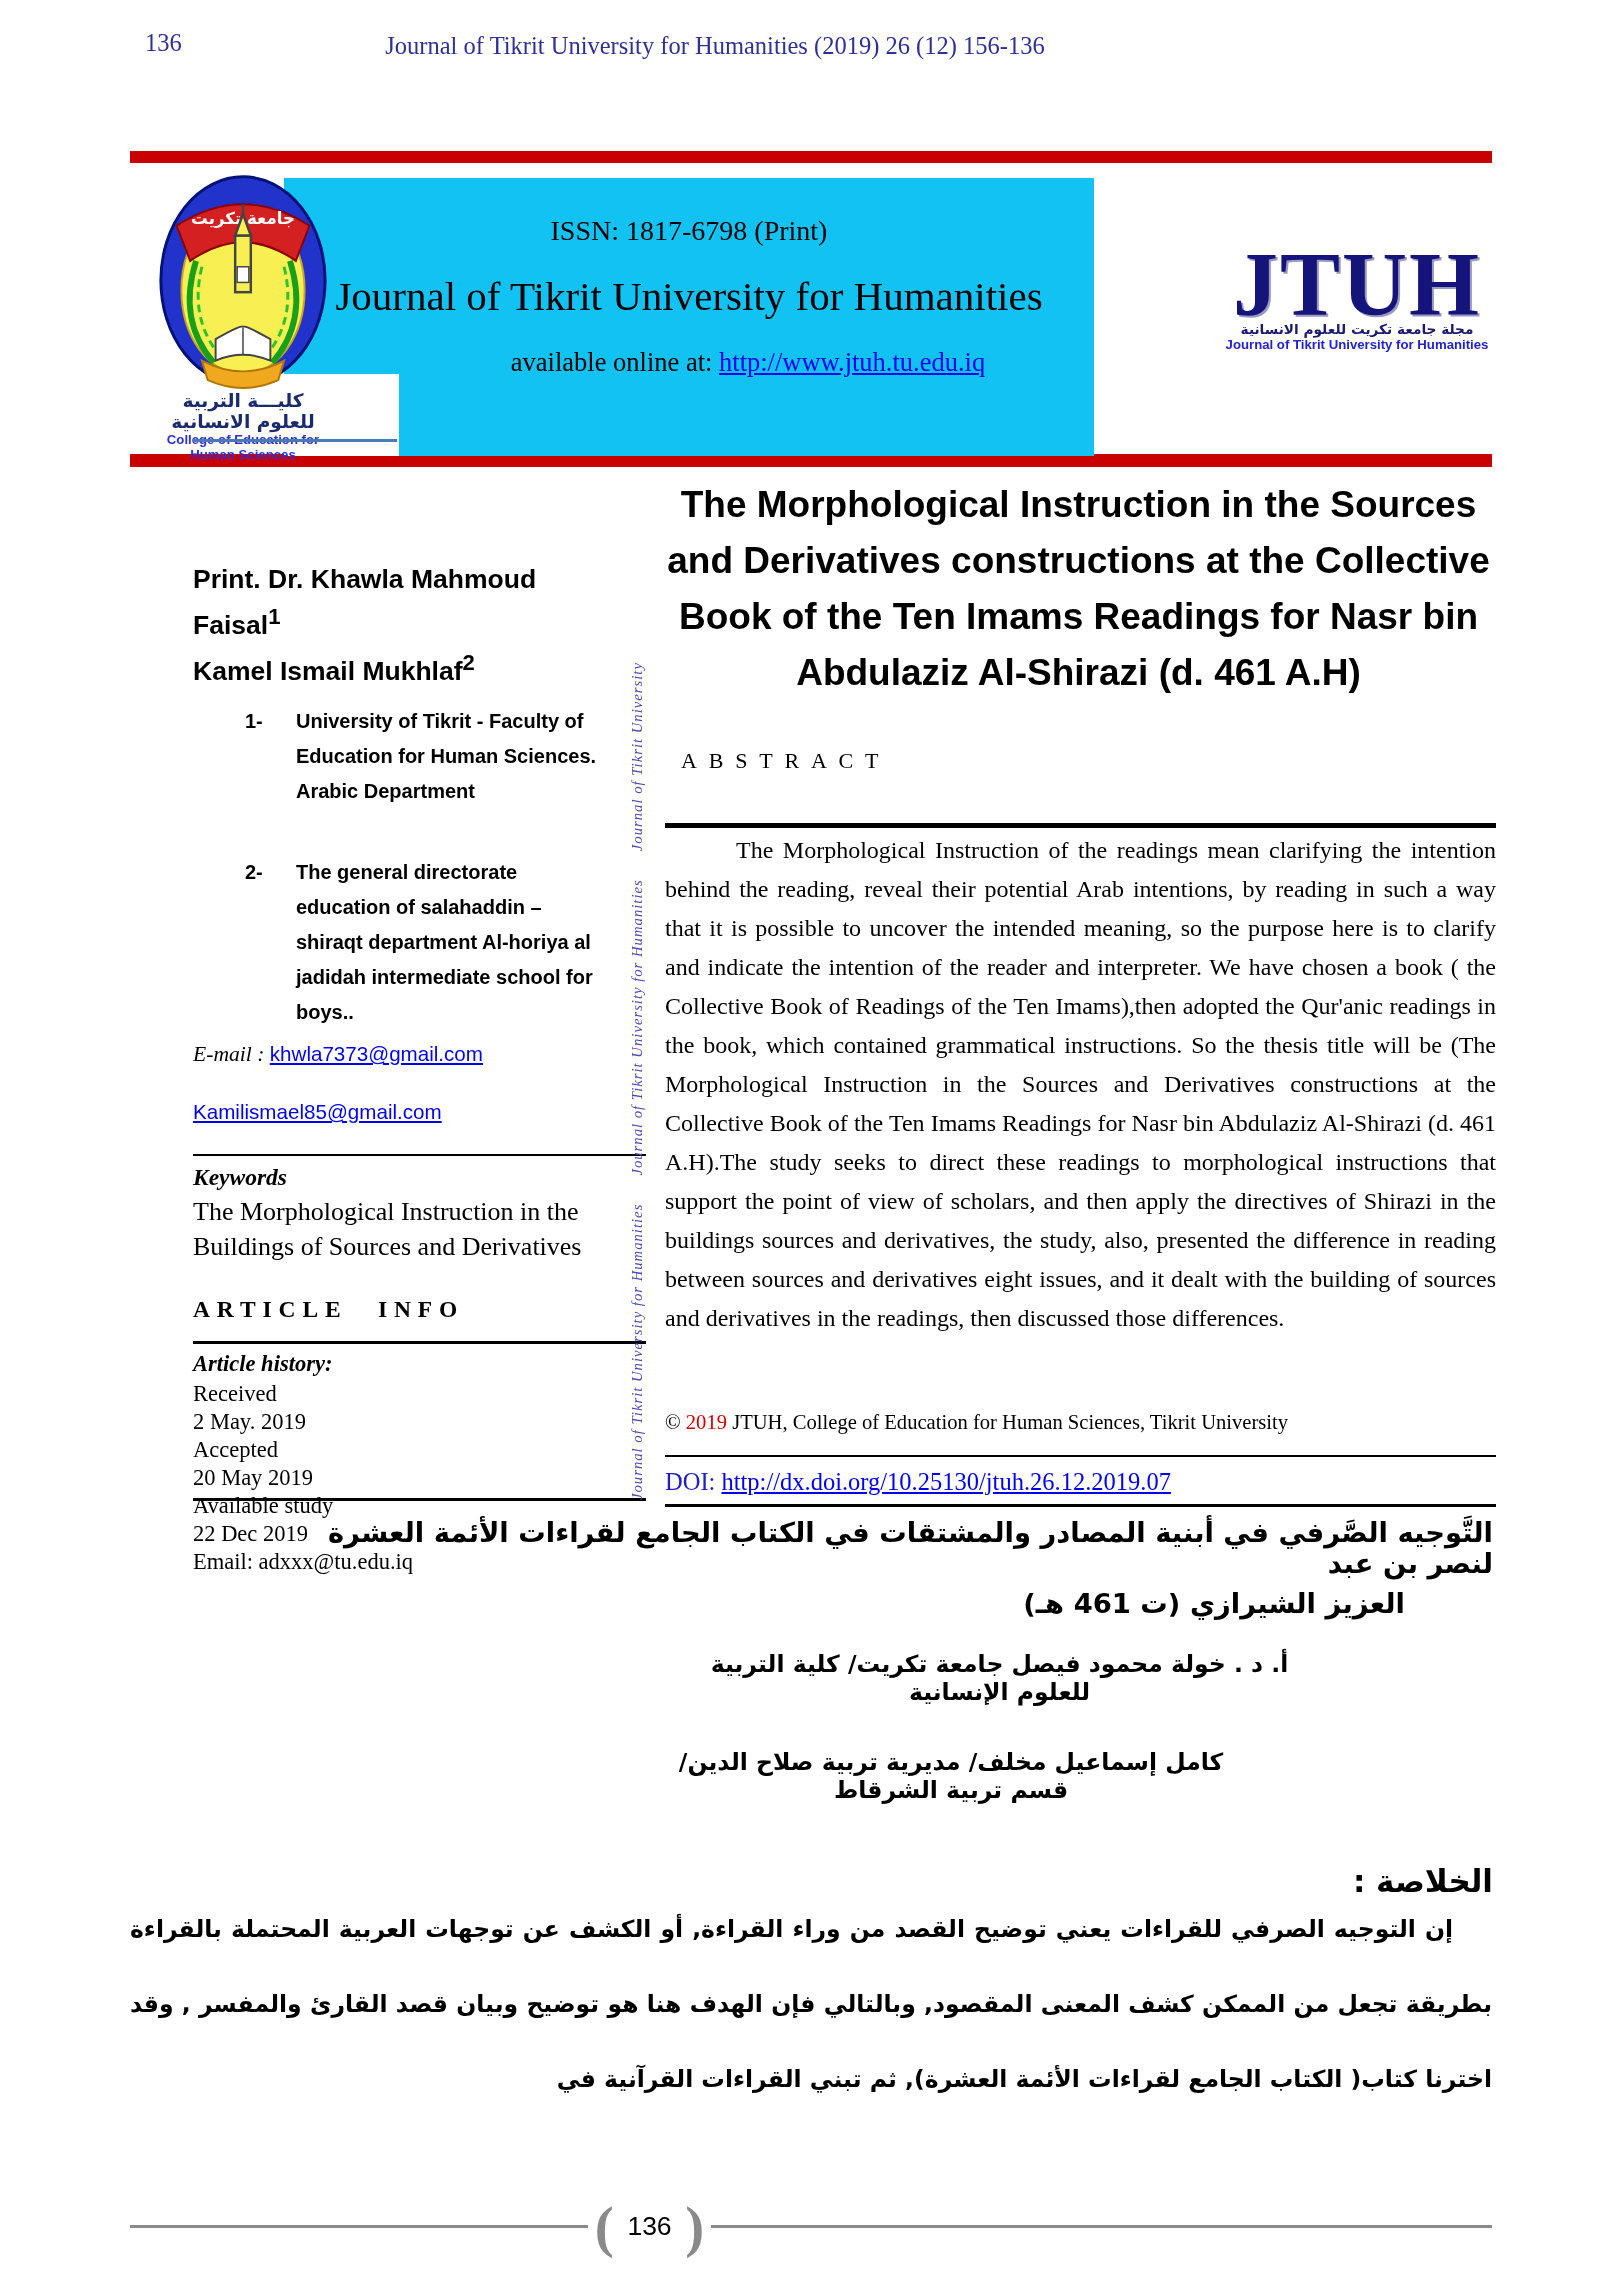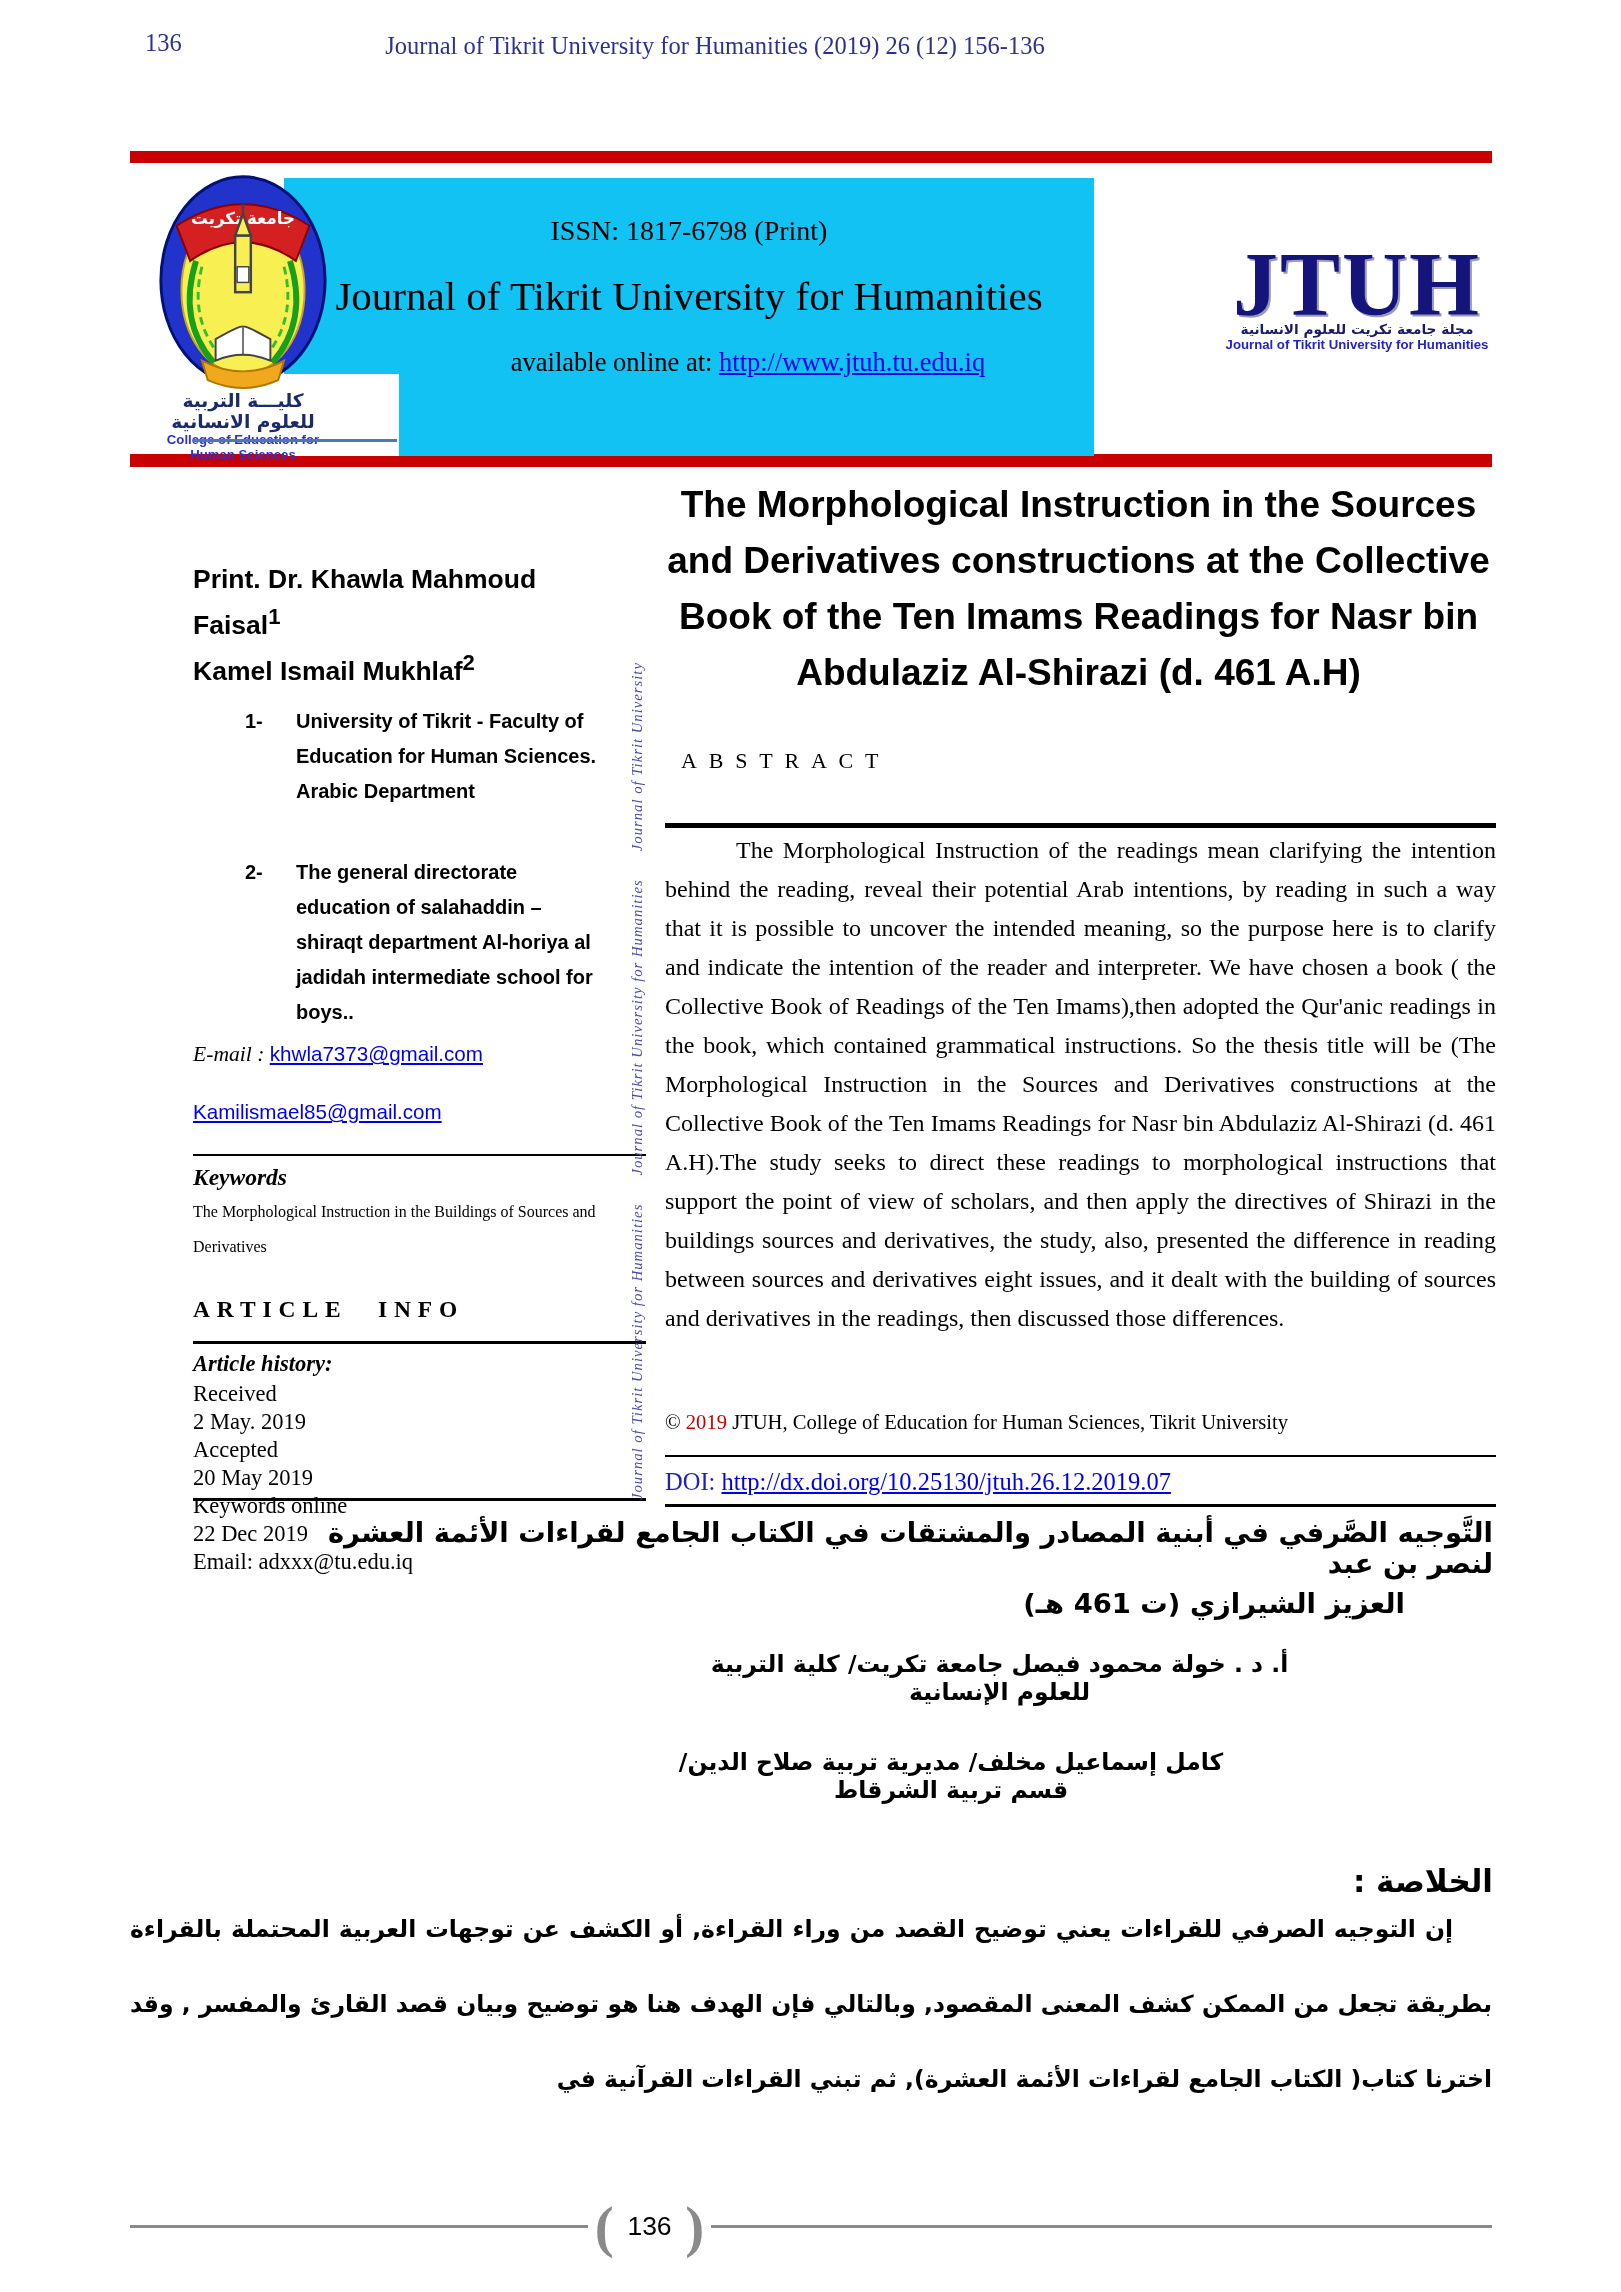--- a/index.html
+++ b/index.html
@@ -27,21 +27,21 @@
   
   .authors{font-family:"Liberation Sans",sans-serif;font-weight:bold;font-size:26.5px;line-height:37px;color:#000;}
   .affil{font-family:"Liberation Sans",sans-serif;font-weight:bold;font-size:20px;line-height:35px;}
   .affilrow{display:flex;}
   .affilnum{width:51px;flex:none;}
   .emailline{font-size:21.6px;}
   .emaillabel{font-style:italic;font-family:"Liberation Serif",serif;}
   .emaillink{font-family:"Liberation Sans",sans-serif;font-size:20.6px;}
   .rule{background:#000;}
   .kwhead{font-weight:bold;font-style:italic;font-size:23.5px;}
-  .kwtext{font-size:16px;line-height:35px;}
+  .kwtext{font-size:26px;line-height:35px;}
   .ainfo{font-weight:bold;font-size:23.5px;letter-spacing:6.9px;word-spacing:17.6px;}
   .ahist{font-weight:bold;font-style:italic;font-size:22.5px;}
   .hrow{display:flex;font-size:22.5px;line-height:28px;flex-direction:column;}
   .hlabel{width:169px;flex:none;}
   
   .vbanner{writing-mode:vertical-rl;transform:rotate(180deg);font-style:italic;font-size:14.7px;color:#4c4ca8;letter-spacing:1px;white-space:pre;overflow:hidden;font-family:"Liberation Serif",serif;}
   
   .title{font-family:"Liberation Sans",sans-serif;font-weight:bold;font-size:37px;line-height:56px;text-align:center;}
   .absthead{font-size:22px;letter-spacing:11.8px;font-weight:normal;}
   .abstract{font-size:24px;line-height:39px;text-align:justify;text-indent:71px;}
@@ -139,21 +139,21 @@
 <div class="abs" style="left:193px;top:1380px;width:453px;">
   <div class="hrow">
     <span class="hlabel">Received</span>
     <span>2 May. 2019</span>
   </div>
   <div class="hrow">
     <span class="hlabel">Accepted</span>
     <span>20 May 2019</span>
   </div>
   <div class="hrow">
-    <span class="hlabel">Keywords online</span>
+    <span class="hlabel">Available study</span>
     <span>22 Dec 2019</span>
   </div>
   <div class="hrow">
     <span>Email: adxxx@tu.edu.iq</span>
   </div>
 </div>
 <div class="abs rule" style="left:193px;top:1498px;width:453px;height:2.9px;"></div>
 
 <div class="abs vbanner" style="left:629px;top:343px;width:25.5px;height:1157px;">Journal of Tikrit University for Humanities      Journal of Tikrit University for Humanities      Journal of Tikrit University</div>
 

